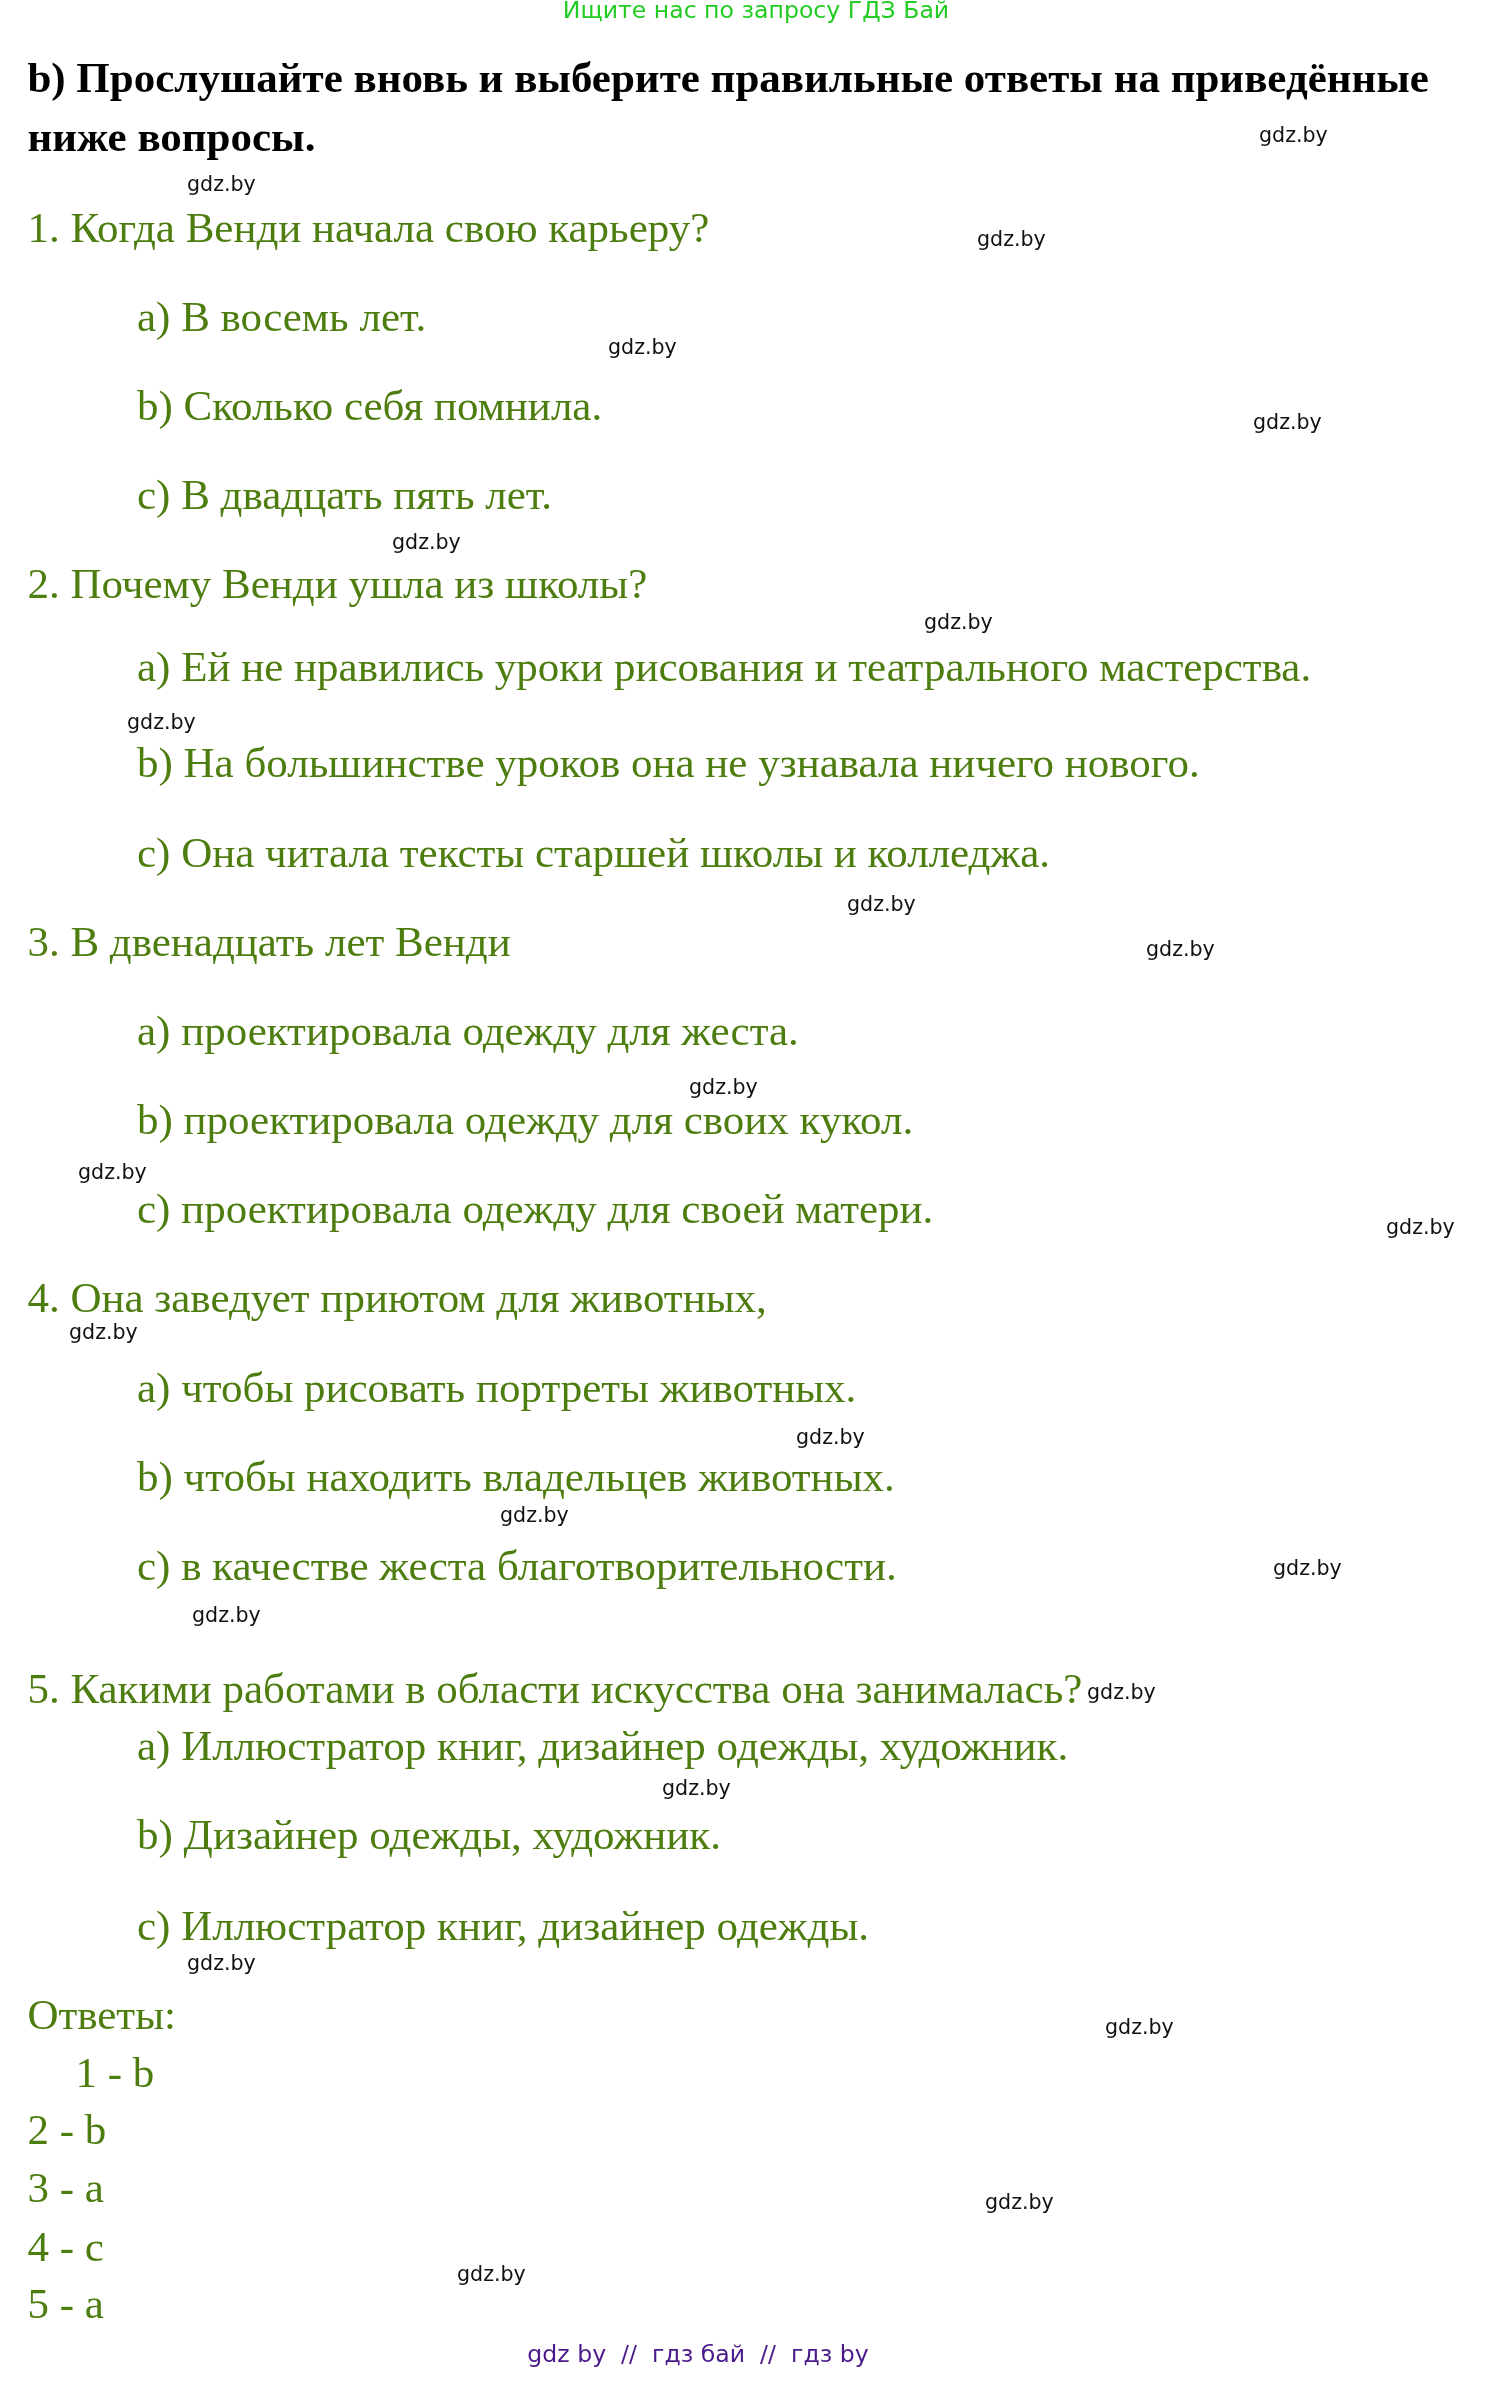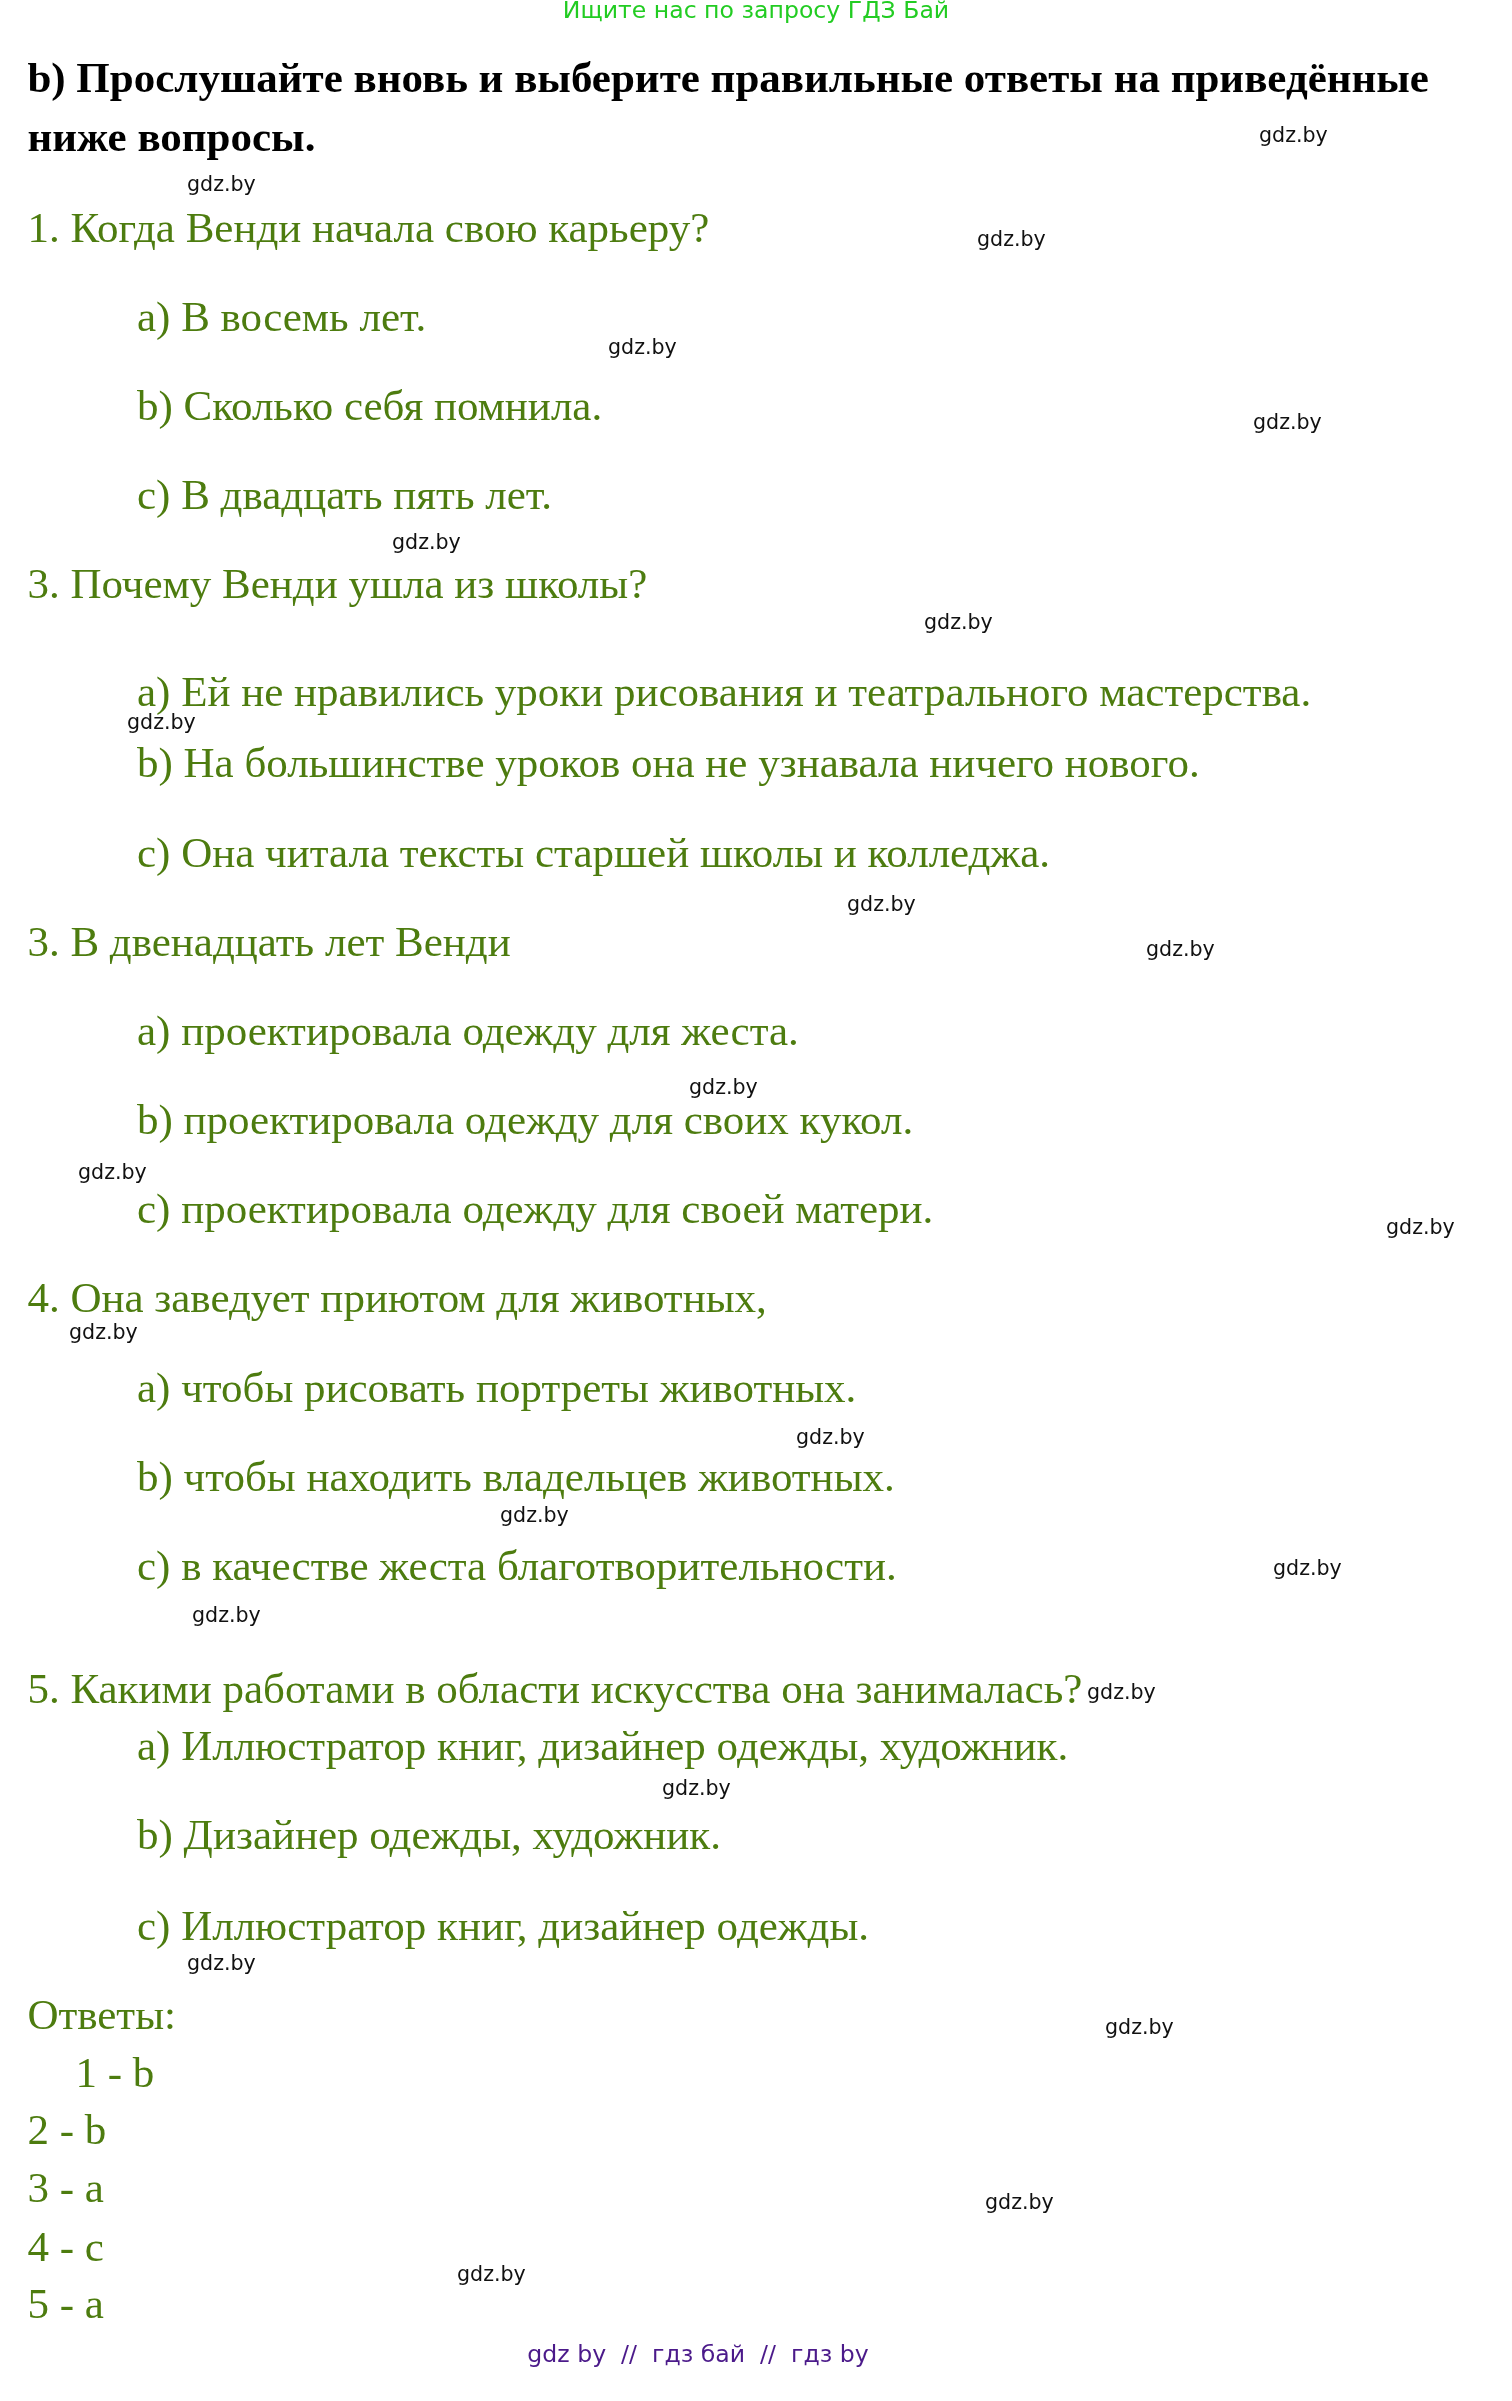--- a/index.html
+++ b/index.html
@@ -37,22 +37,22 @@
 <div class="header-link" style="top:-4.6px;">Ищите нас по запросу ГДЗ Бай</div>
 
 <div class="title" style="top:48px;">b) Прослушайте вновь и выберите правильные ответы на приведённые</div>
 <div class="title" style="top:107px;">ниже вопросы.</div>
 
 <div class="line q" style="top:203px;">1. Когда Венди начала свою карьеру?</div>
 <div class="line opt" style="top:292px;">a) В восемь лет.</div>
 <div class="line opt" style="top:381px;">b) Сколько себя помнила.</div>
 <div class="line opt" style="top:470px;">c) В двадцать пять лет.</div>
 
-<div class="line q" style="top:559px;">3. Почему Венди ушла из школы?</div>
-<div class="line opt" style="top:667px;">a) Ей не нравились уроки рисования и театрального мастерства.</div>
+<div class="line q" style="top:559px;">2. Почему Венди ушла из школы?</div>
+<div class="line opt" style="top:642px;">a) Ей не нравились уроки рисования и театрального мастерства.</div>
 <div class="line opt" style="top:738px;">b) На большинстве уроков она не узнавала ничего нового.</div>
 <div class="line opt" style="top:828px;">c) Она читала тексты старшей школы и колледжа.</div>
 
 <div class="line q" style="top:917px;">3. В двенадцать лет Венди</div>
 <div class="line opt" style="top:1006px;">a) проектировала одежду для жеста.</div>
 <div class="line opt" style="top:1095px;">b) проектировала одежду для своих кукол.</div>
 <div class="line opt" style="top:1184px;">c) проектировала одежду для своей матери.</div>
 
 <div class="line q" style="top:1273px;">4. Она заведует приютом для животных,</div>
 <div class="line opt" style="top:1363px;">a) чтобы рисовать портреты животных.</div>

